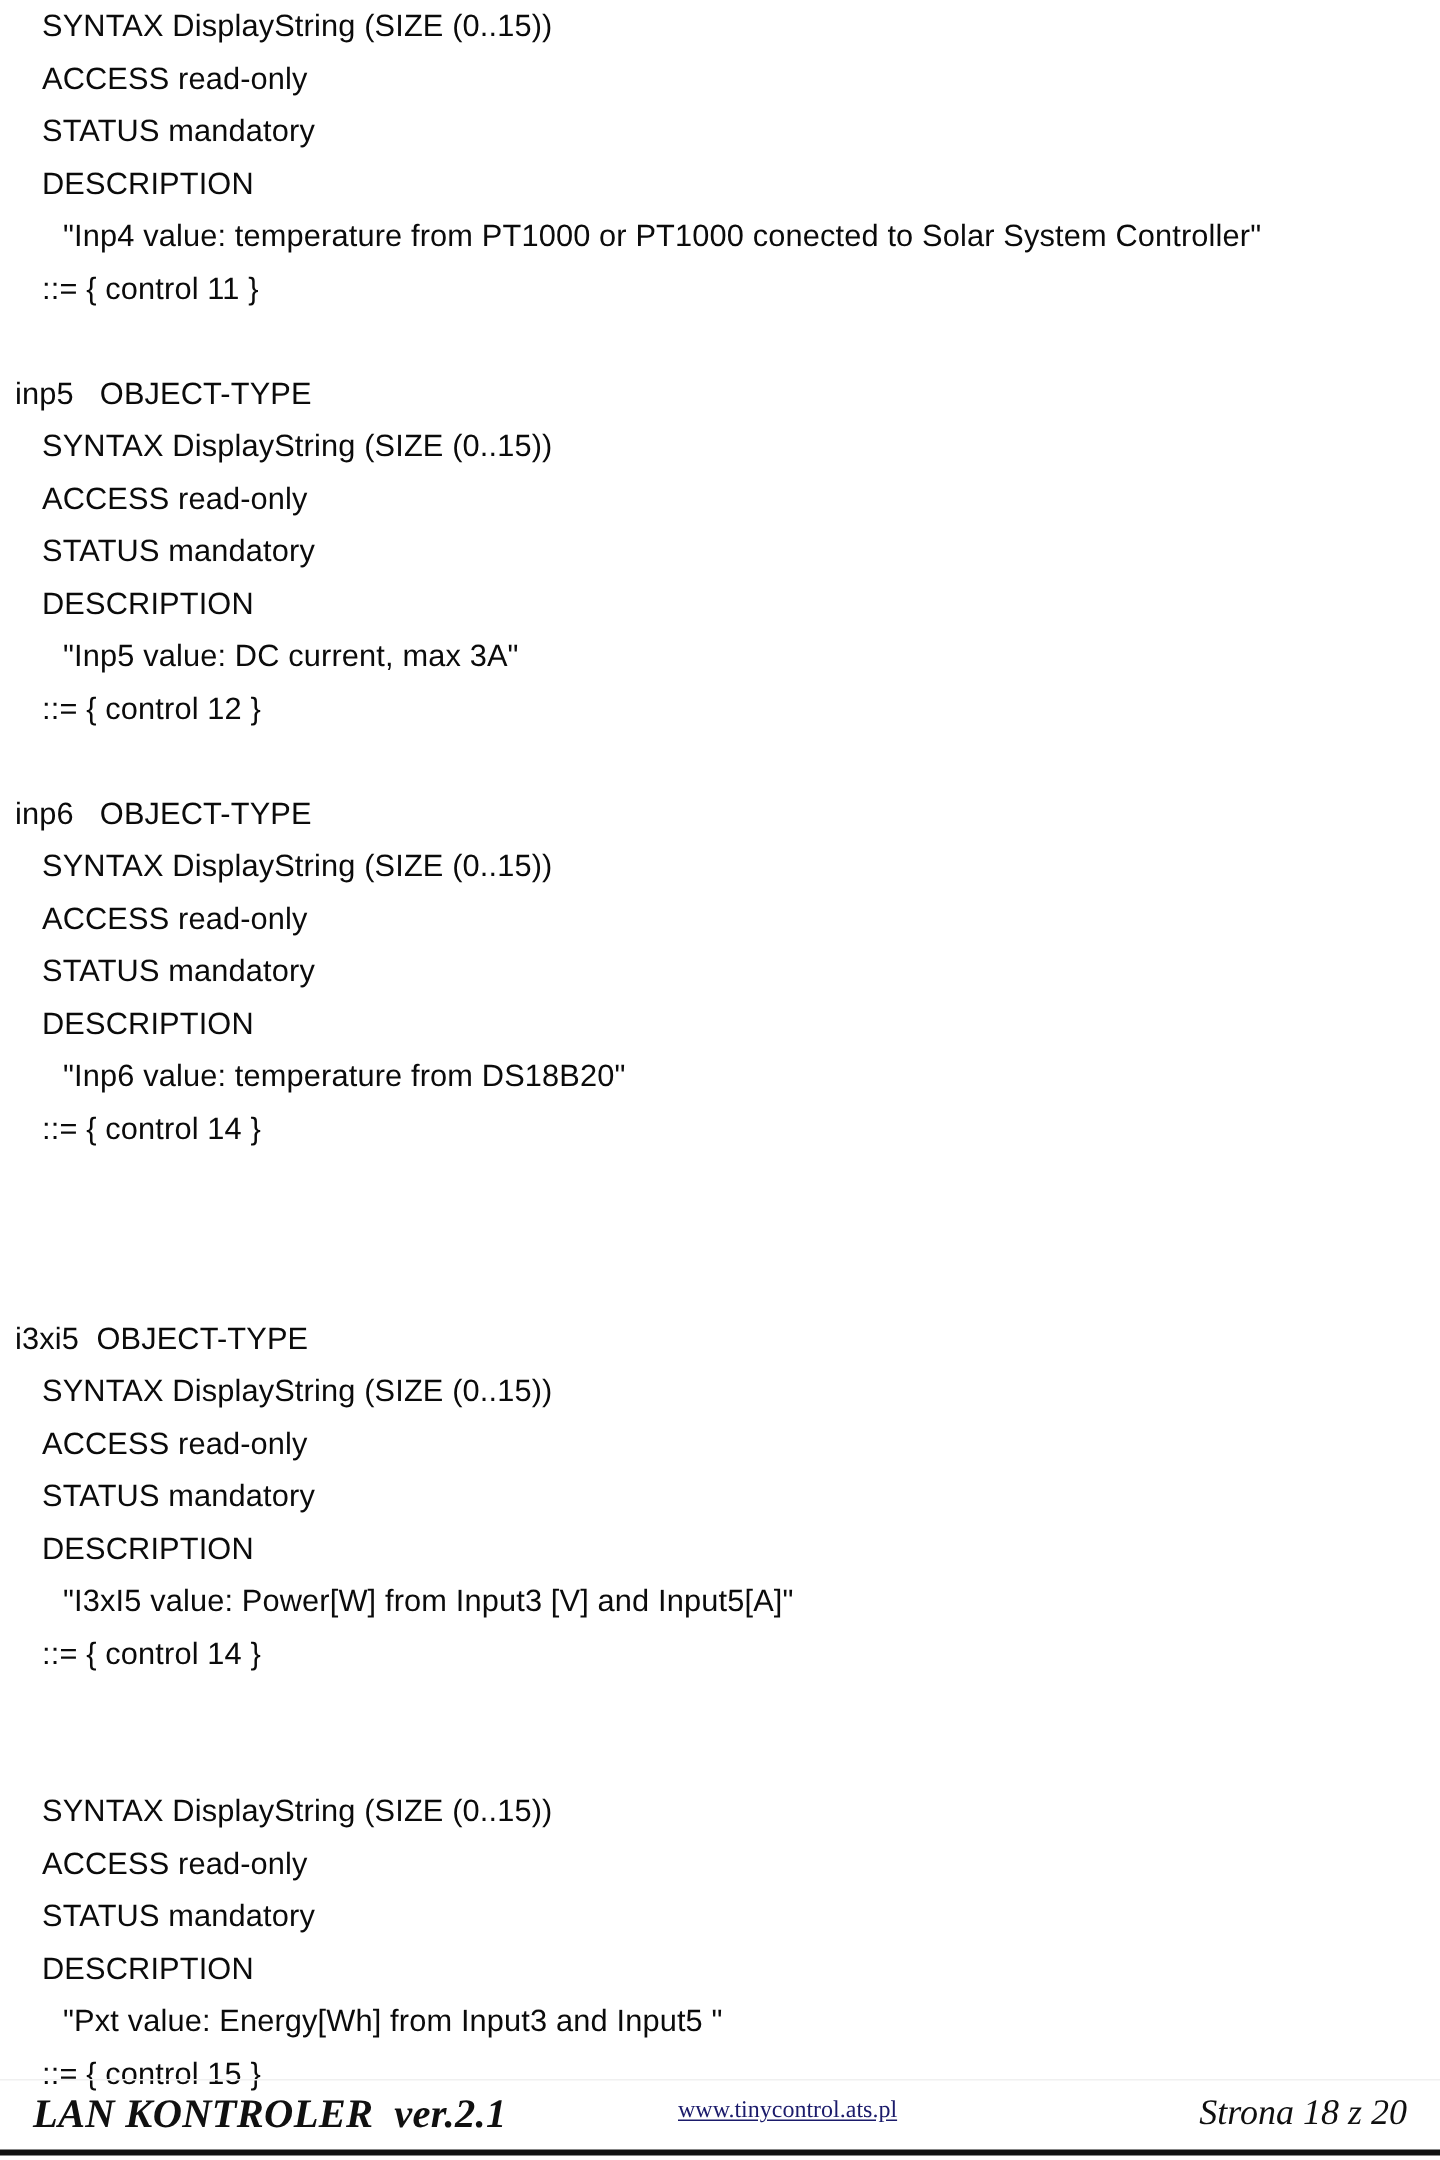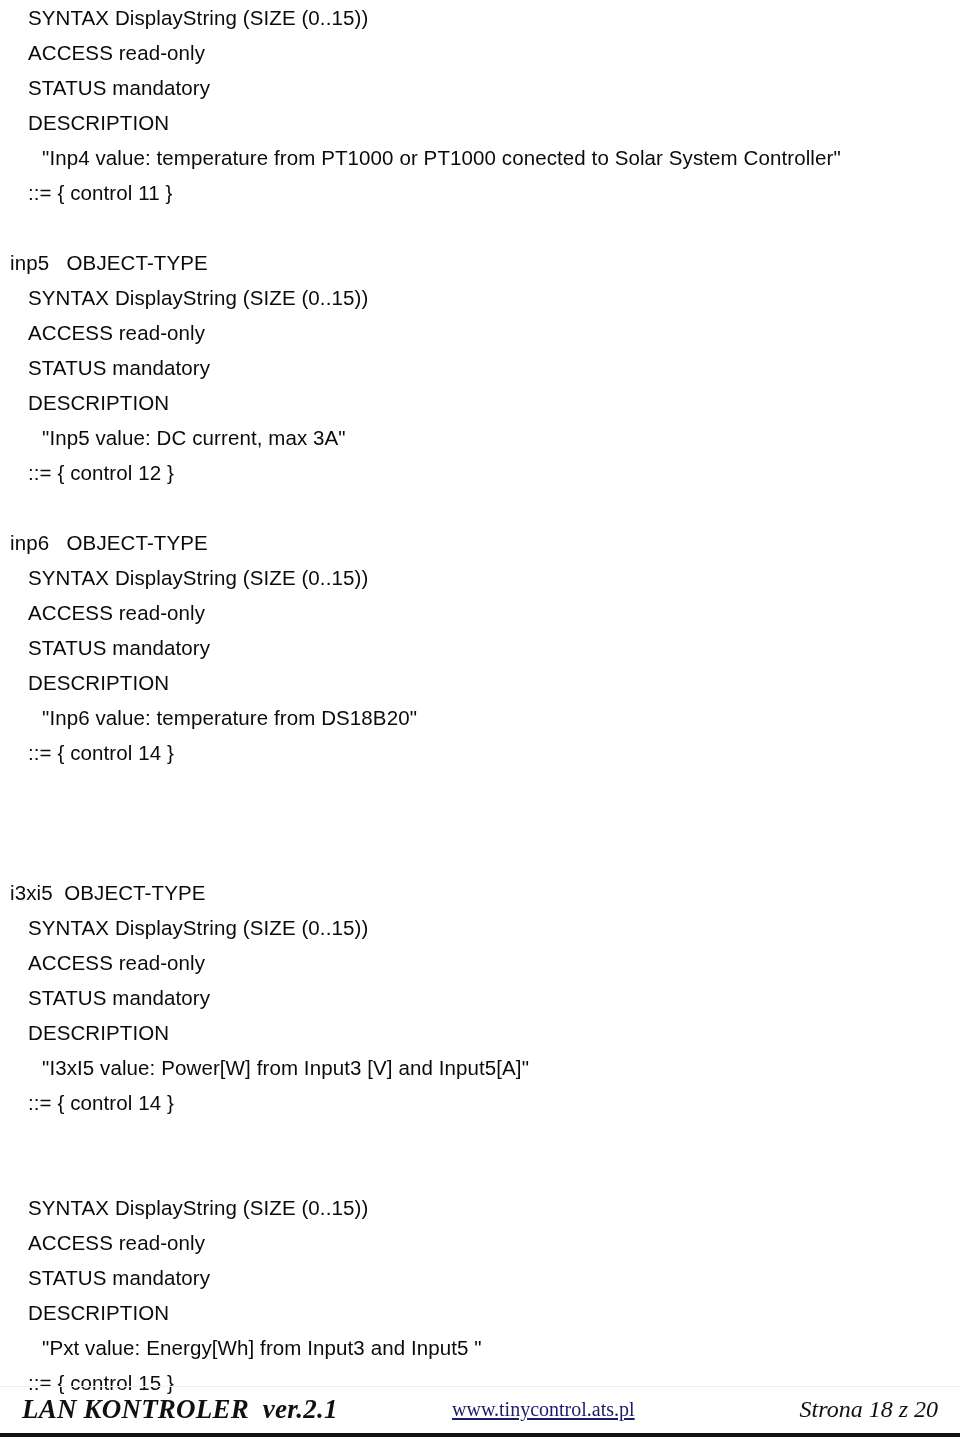--- a/index.html
+++ b/index.html
@@ -94,21 +94,21 @@
     font-size: 27px;
     letter-spacing: 0.2px;
     color: #101010;
     white-space: pre;
   }
   .footer-center {
     position: absolute;
     left: 452px;
     top: 6px;
     font-family: "Liberation Serif", serif;
-    font-size: 20px;
+    font-size: 16px;
     color: #1b1b6b;
     text-decoration: underline;
     text-underline-offset: 2px;
     white-space: pre;
     cursor: pointer;
   }
   .footer-right {
     position: absolute;
     right: 22px;
     top: 4px;

